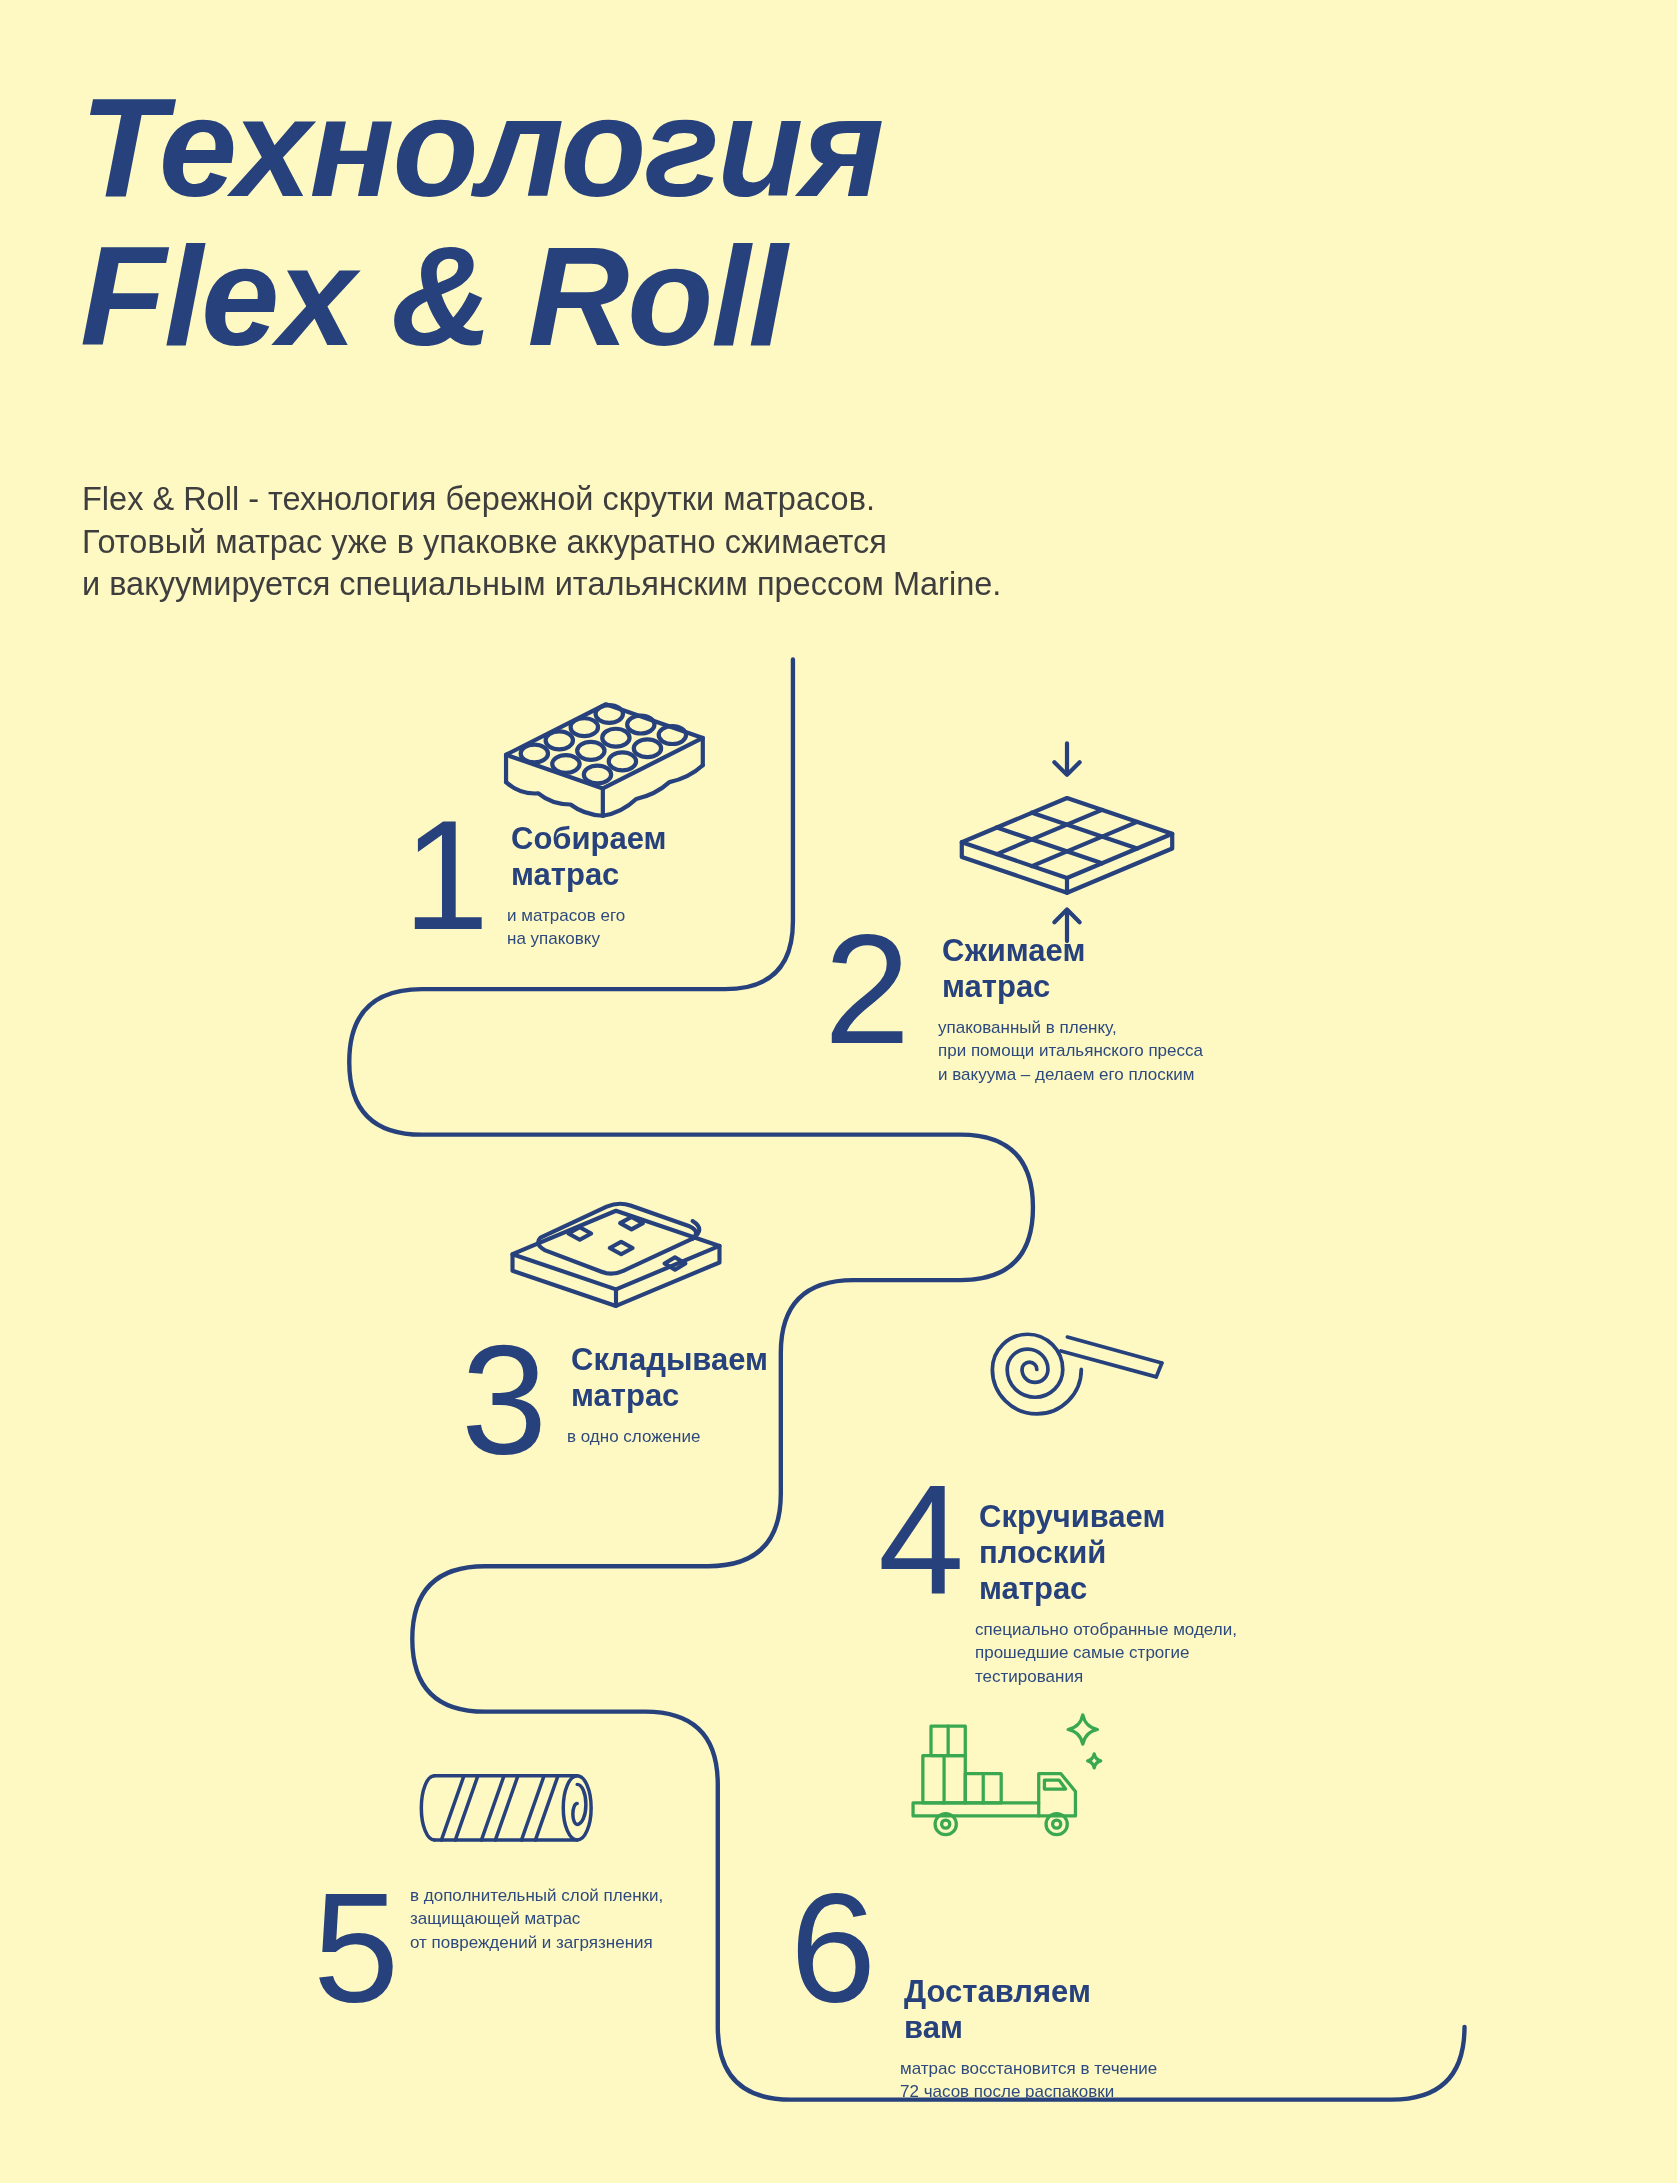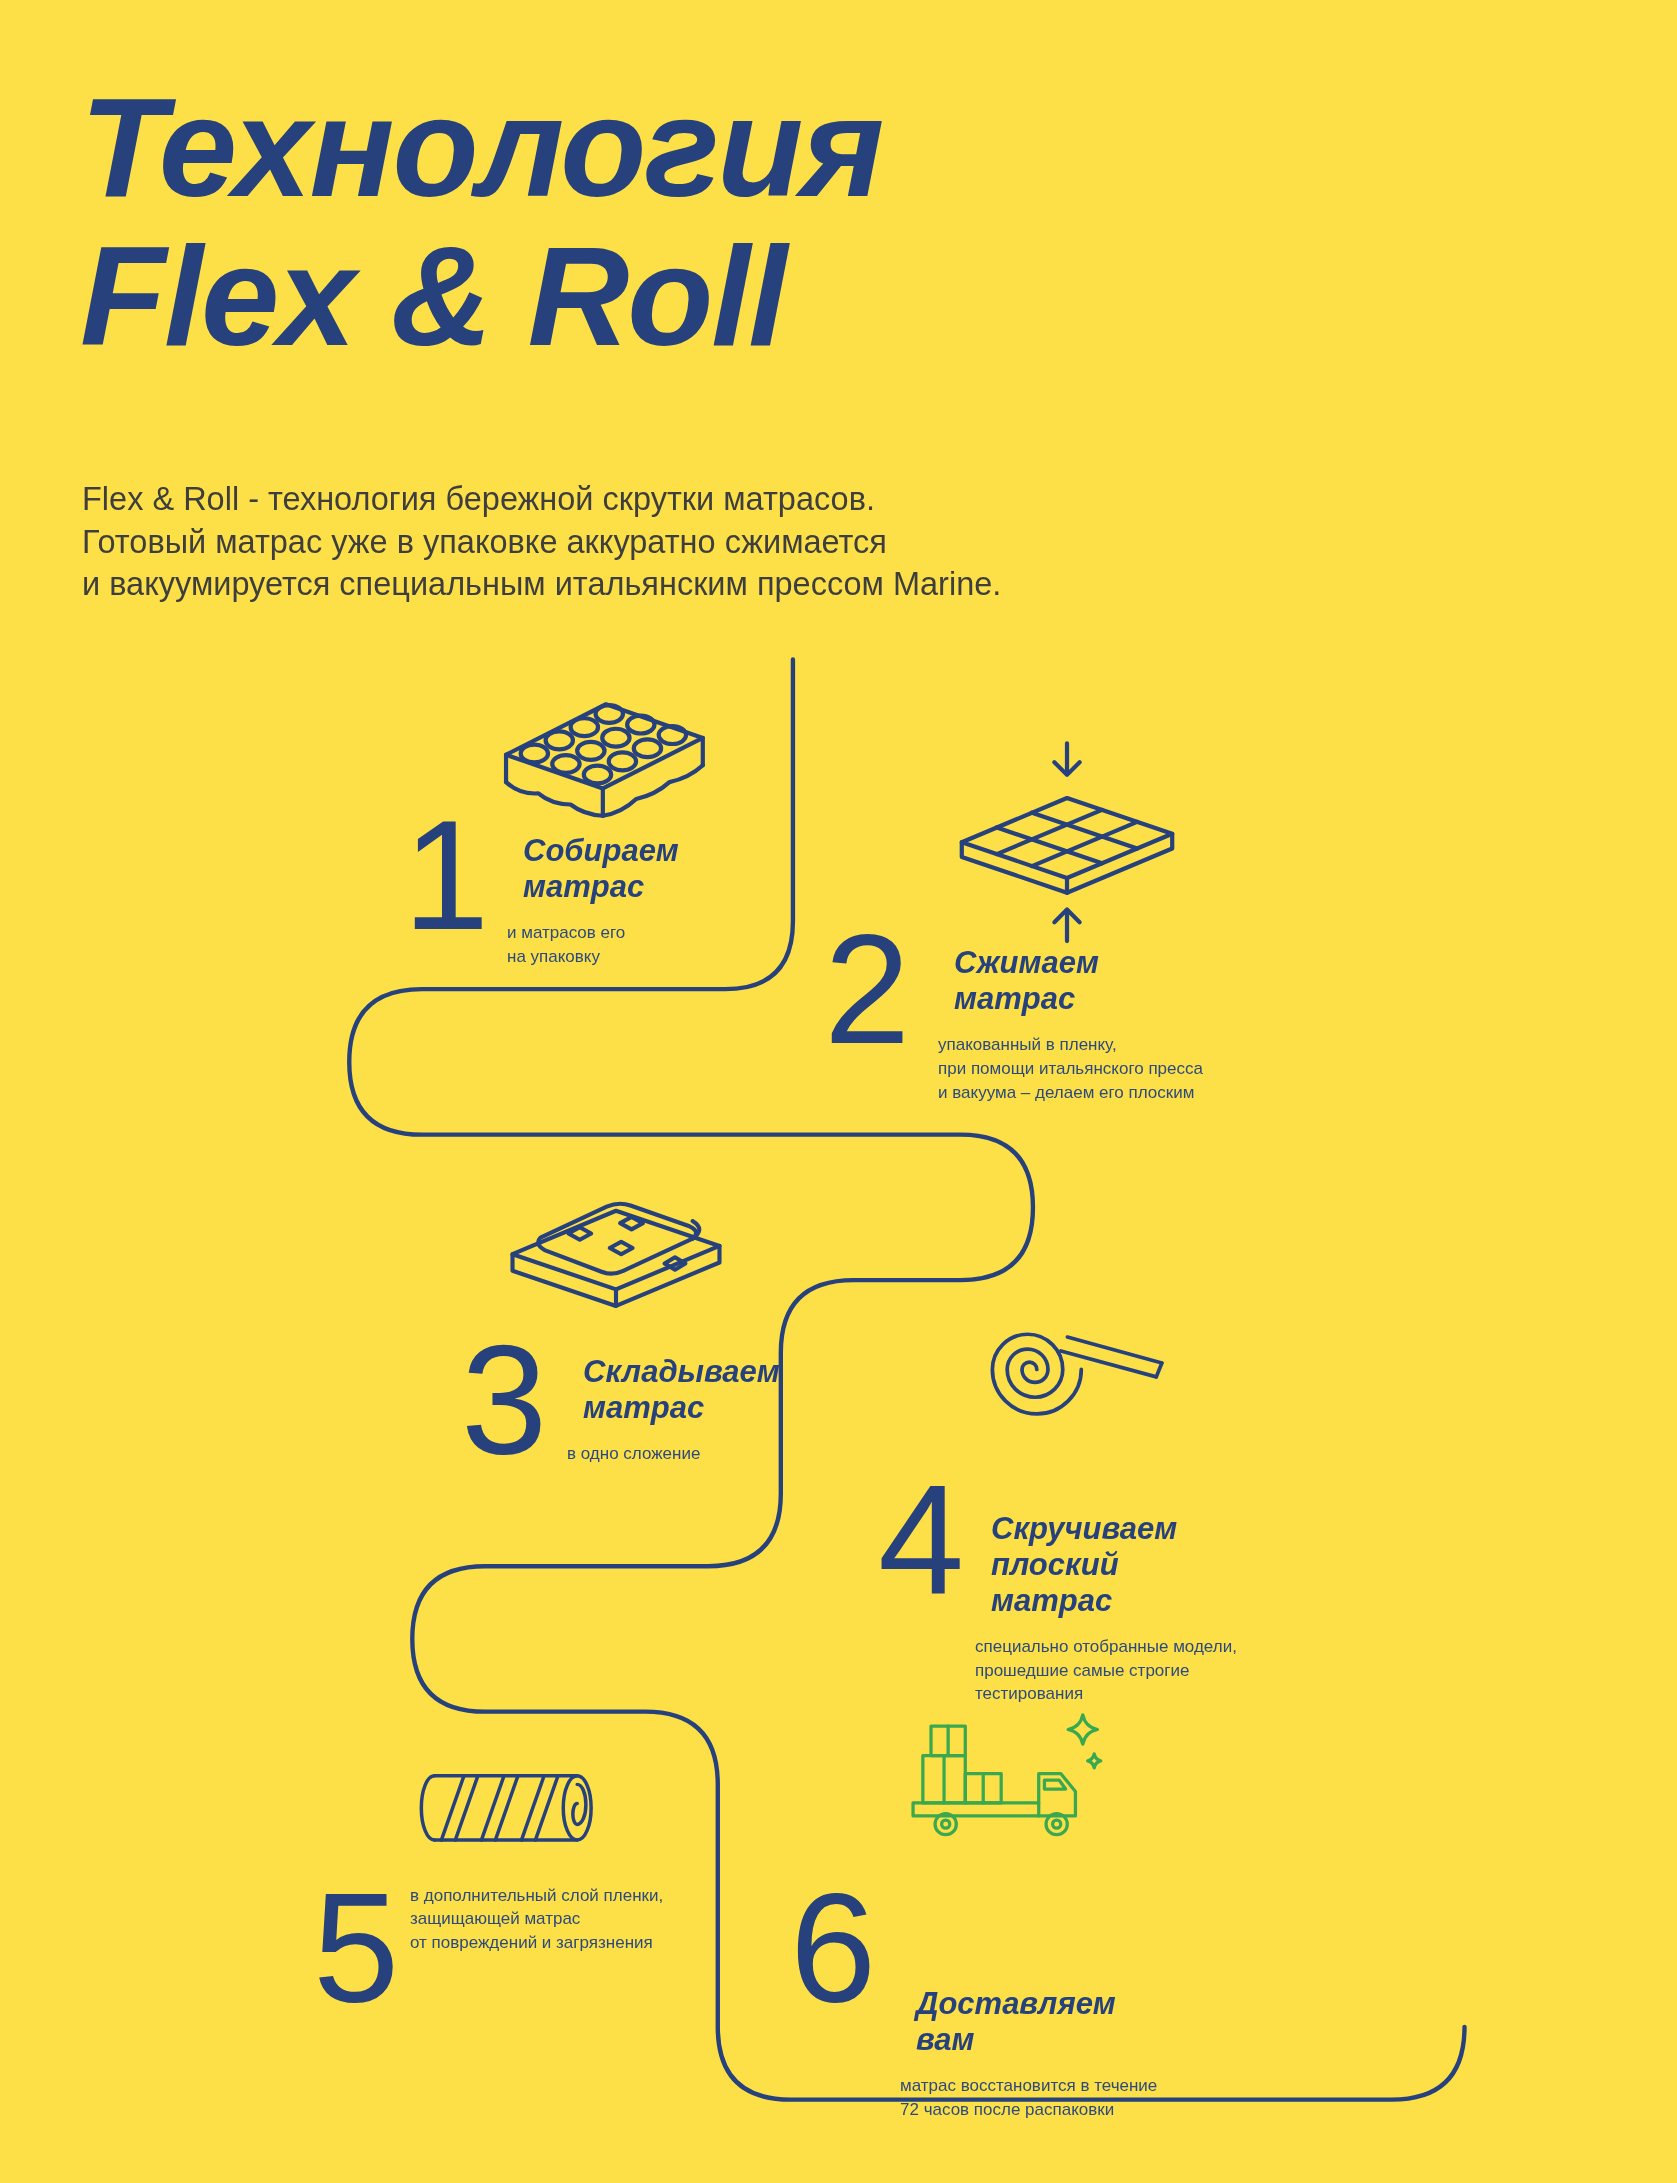--- a/index.html
+++ b/index.html
@@ -1,20 +1,20 @@
 <!DOCTYPE html>
 <html style="font-size:7.8px"><head>
 <meta charset="utf-8">
 <style>
   html, body { margin: 0; padding: 0; background: #e6e5e2; }
   .canvas {
     position: relative;
     width: 1678px;
     height: 2183px;
-    background: #fde047;
+    background: #fef9c3;
     font-family: "Liberation Sans", sans-serif;
     overflow: hidden;
   }
   .flow {
     position: absolute;
     left: 0; top: 0;
     width: 1678px; height: 2183px;
   }
   .title {
     position: absolute;
@@ -41,25 +41,24 @@
   .icon svg { display: block; width: 100%; height: auto; }
   .num {
     position: absolute;
     font-size: 155px;
     line-height: 1;
     font-weight: 500;
     color: #26417c;
   }
   .txt { position: absolute; }
   .stitle {
-    margin: 16px;
+    margin: 4px;
     font-size: 31px;
     line-height: 1.16;
     font-weight: 700;
-    font-style: italic;
     color: #26417c;
     white-space: pre-line;
   }
   .sdesc {
     margin: 10.7px 0 0 0;
     font-size: 17px;
     line-height: 1.4;
     font-weight: 400;
     color: #2d4a7e;
     white-space: pre-line;

